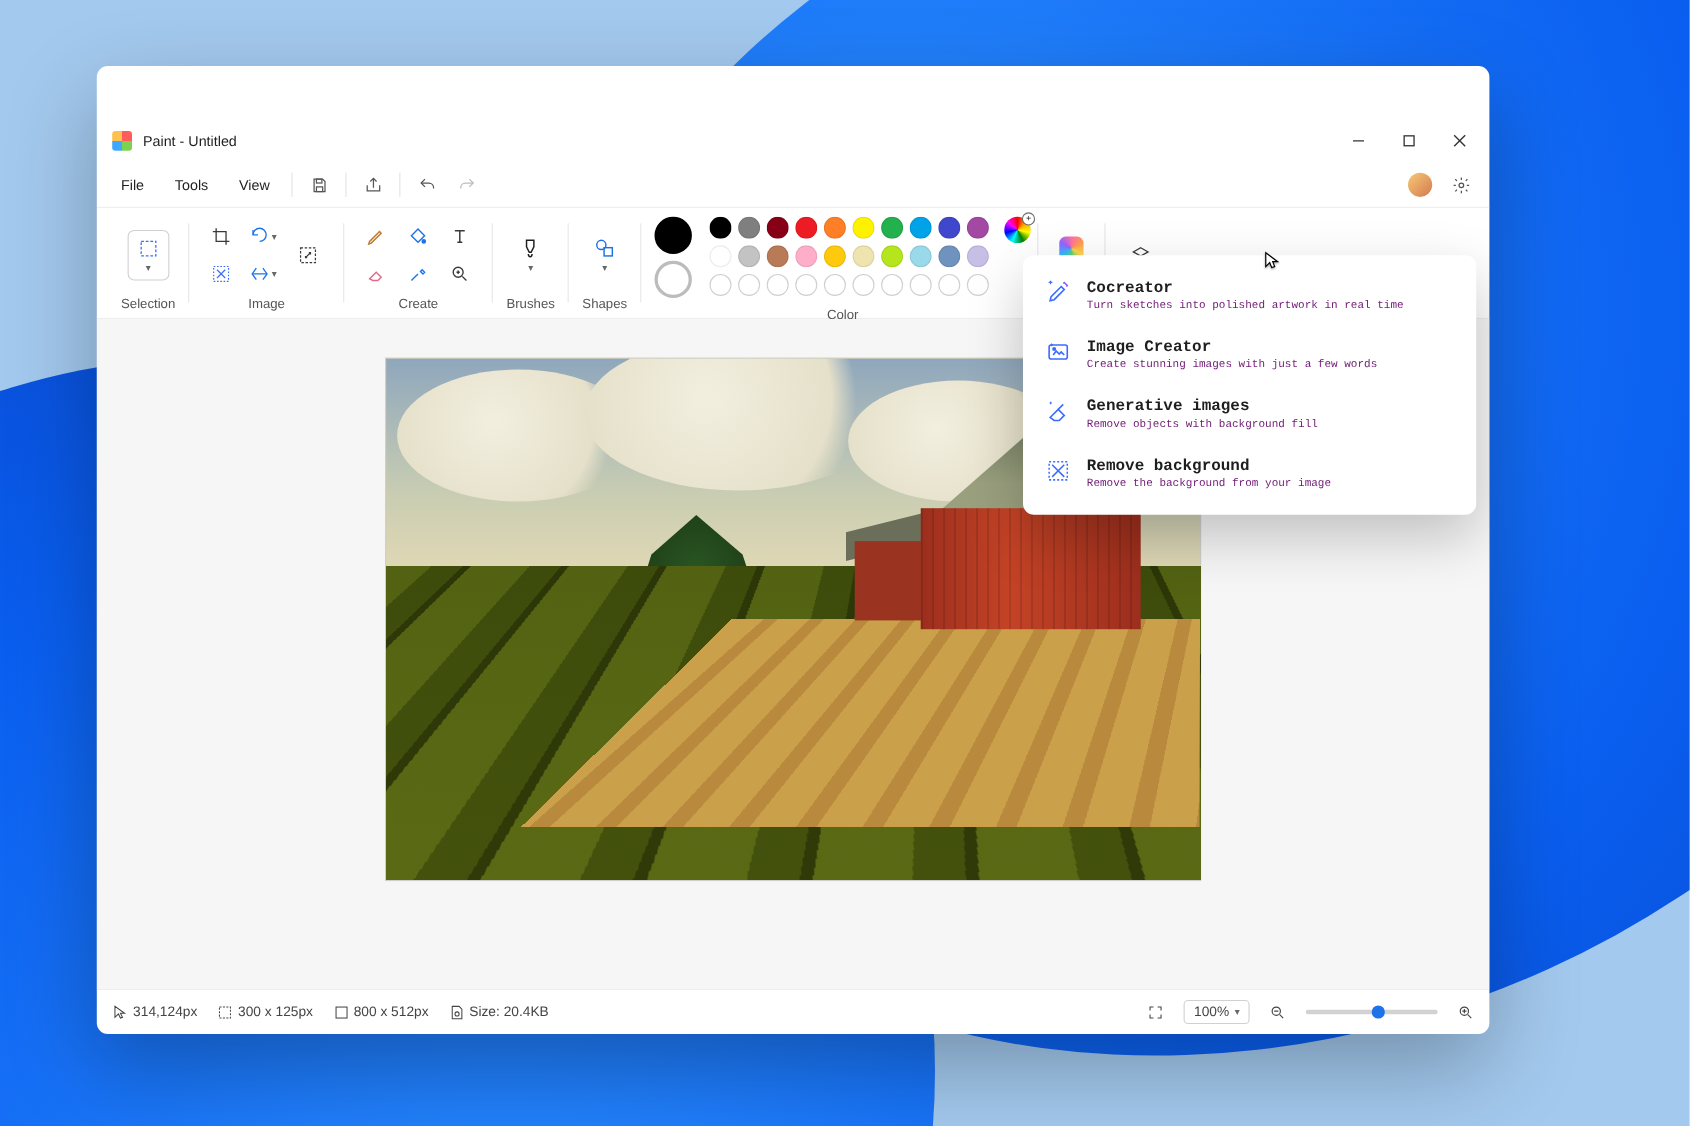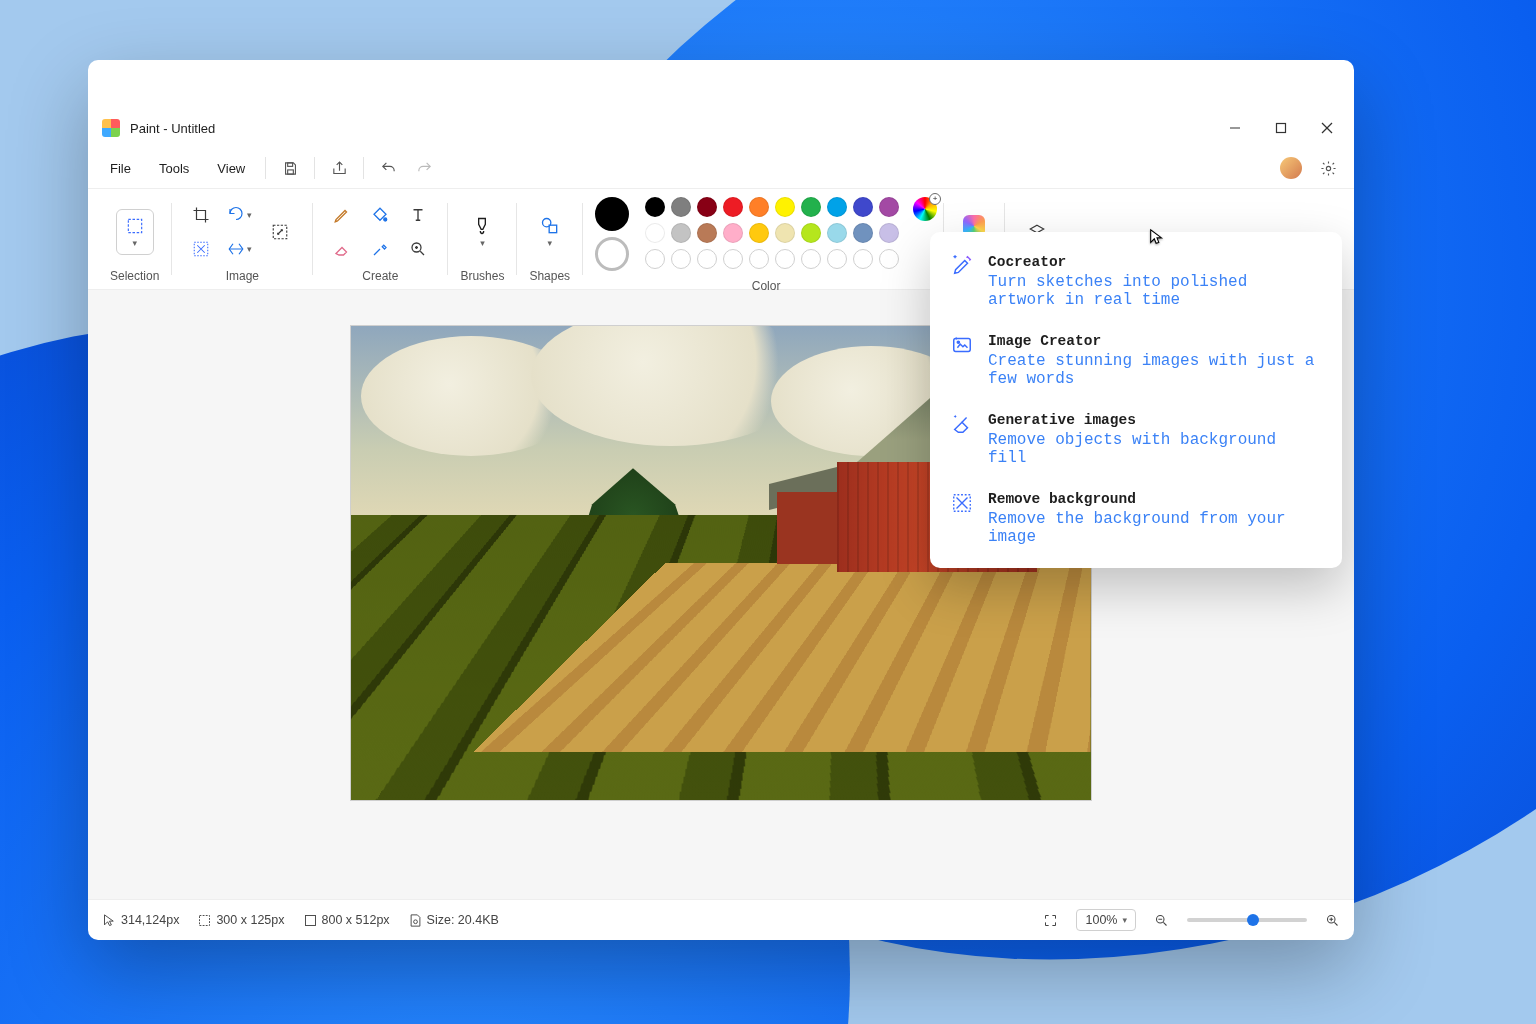--- a/index.html
+++ b/index.html
@@ -57,21 +57,21 @@
   .barn .roof{position:absolute;left:-10px;top:0;width:240px;height:80px;background:linear-gradient(#7a8468,#9aa07e 60%);clip-path:polygon(12% 100%,50% 0,88% 100%);} 
   .barn .body{position:absolute;left:10px;top:70px;width:200px;height:110px;background:linear-gradient(90deg,#9c2e1d,#c44326 40%,#9c2e1d);} 
   .barn .body::before{content:"";position:absolute;inset:0;background:repeating-linear-gradient(90deg,rgba(0,0,0,.12) 0 2px,transparent 2px 10px);} 
   .barn .wing{position:absolute;left:-50px;top:100px;width:80px;height:72px;background:#9a3420;}
   .barn .wingroof{position:absolute;left:-58px;top:80px;width:96px;height:26px;background:#6b6f5a;transform:skewY(-14deg);} 
   .dropdown{position:absolute;right:12px;top:172px;width:392px;background:#fff;border-radius:10px;box-shadow:0 20px 50px rgba(0,0,0,.22);padding:10px;z-index:5;}
   .dd-item{display:flex;gap:14px;padding:12px 10px;border-radius:8px;font-family:Liberation Mono, monospace;}
   .dd-item .ic{width:24px;height:24px;flex:none;display:flex;align-items:center;justify-content:center;color:#3a6cff;}
   .dd-item .ic svg{width:22px;height:22px;}
   .dd-item .t{font-weight:600;font-size:14.5px;margin-bottom:3px;}
-  .dd-item .d{font-size:16px;color:#3b82f6;}
+  .dd-item .d{font-size:10px;color:#701a75;}
   .cursor{position:absolute;right:188px;top:168px;z-index:6;}
   .cursor svg{width:18px;height:18px;filter:drop-shadow(0 1px 1px rgba(0,0,0,.4));}
   .statusbar{height:40px;border-top:1px solid #eee;display:flex;align-items:center;padding:0 14px;gap:18px;font-size:12.5px;color:#444;}
   .statusbar .spacer{flex:1;}
   .statusbar .st{display:flex;align-items:center;gap:4px;}
   .statusbar svg{width:15px;height:15px;}
   .zoombar{width:120px;height:4px;background:#d2d2d2;border-radius:2px;position:relative;}
   .zoombar .knob{position:absolute;left:50%;top:-4px;width:12px;height:12px;background:#1e73e8;border-radius:50%;}
   .zoombox{border:1px solid #d0d0d0;border-radius:4px;padding:3px 8px;display:flex;align-items:center;gap:5px;}
 </style>

